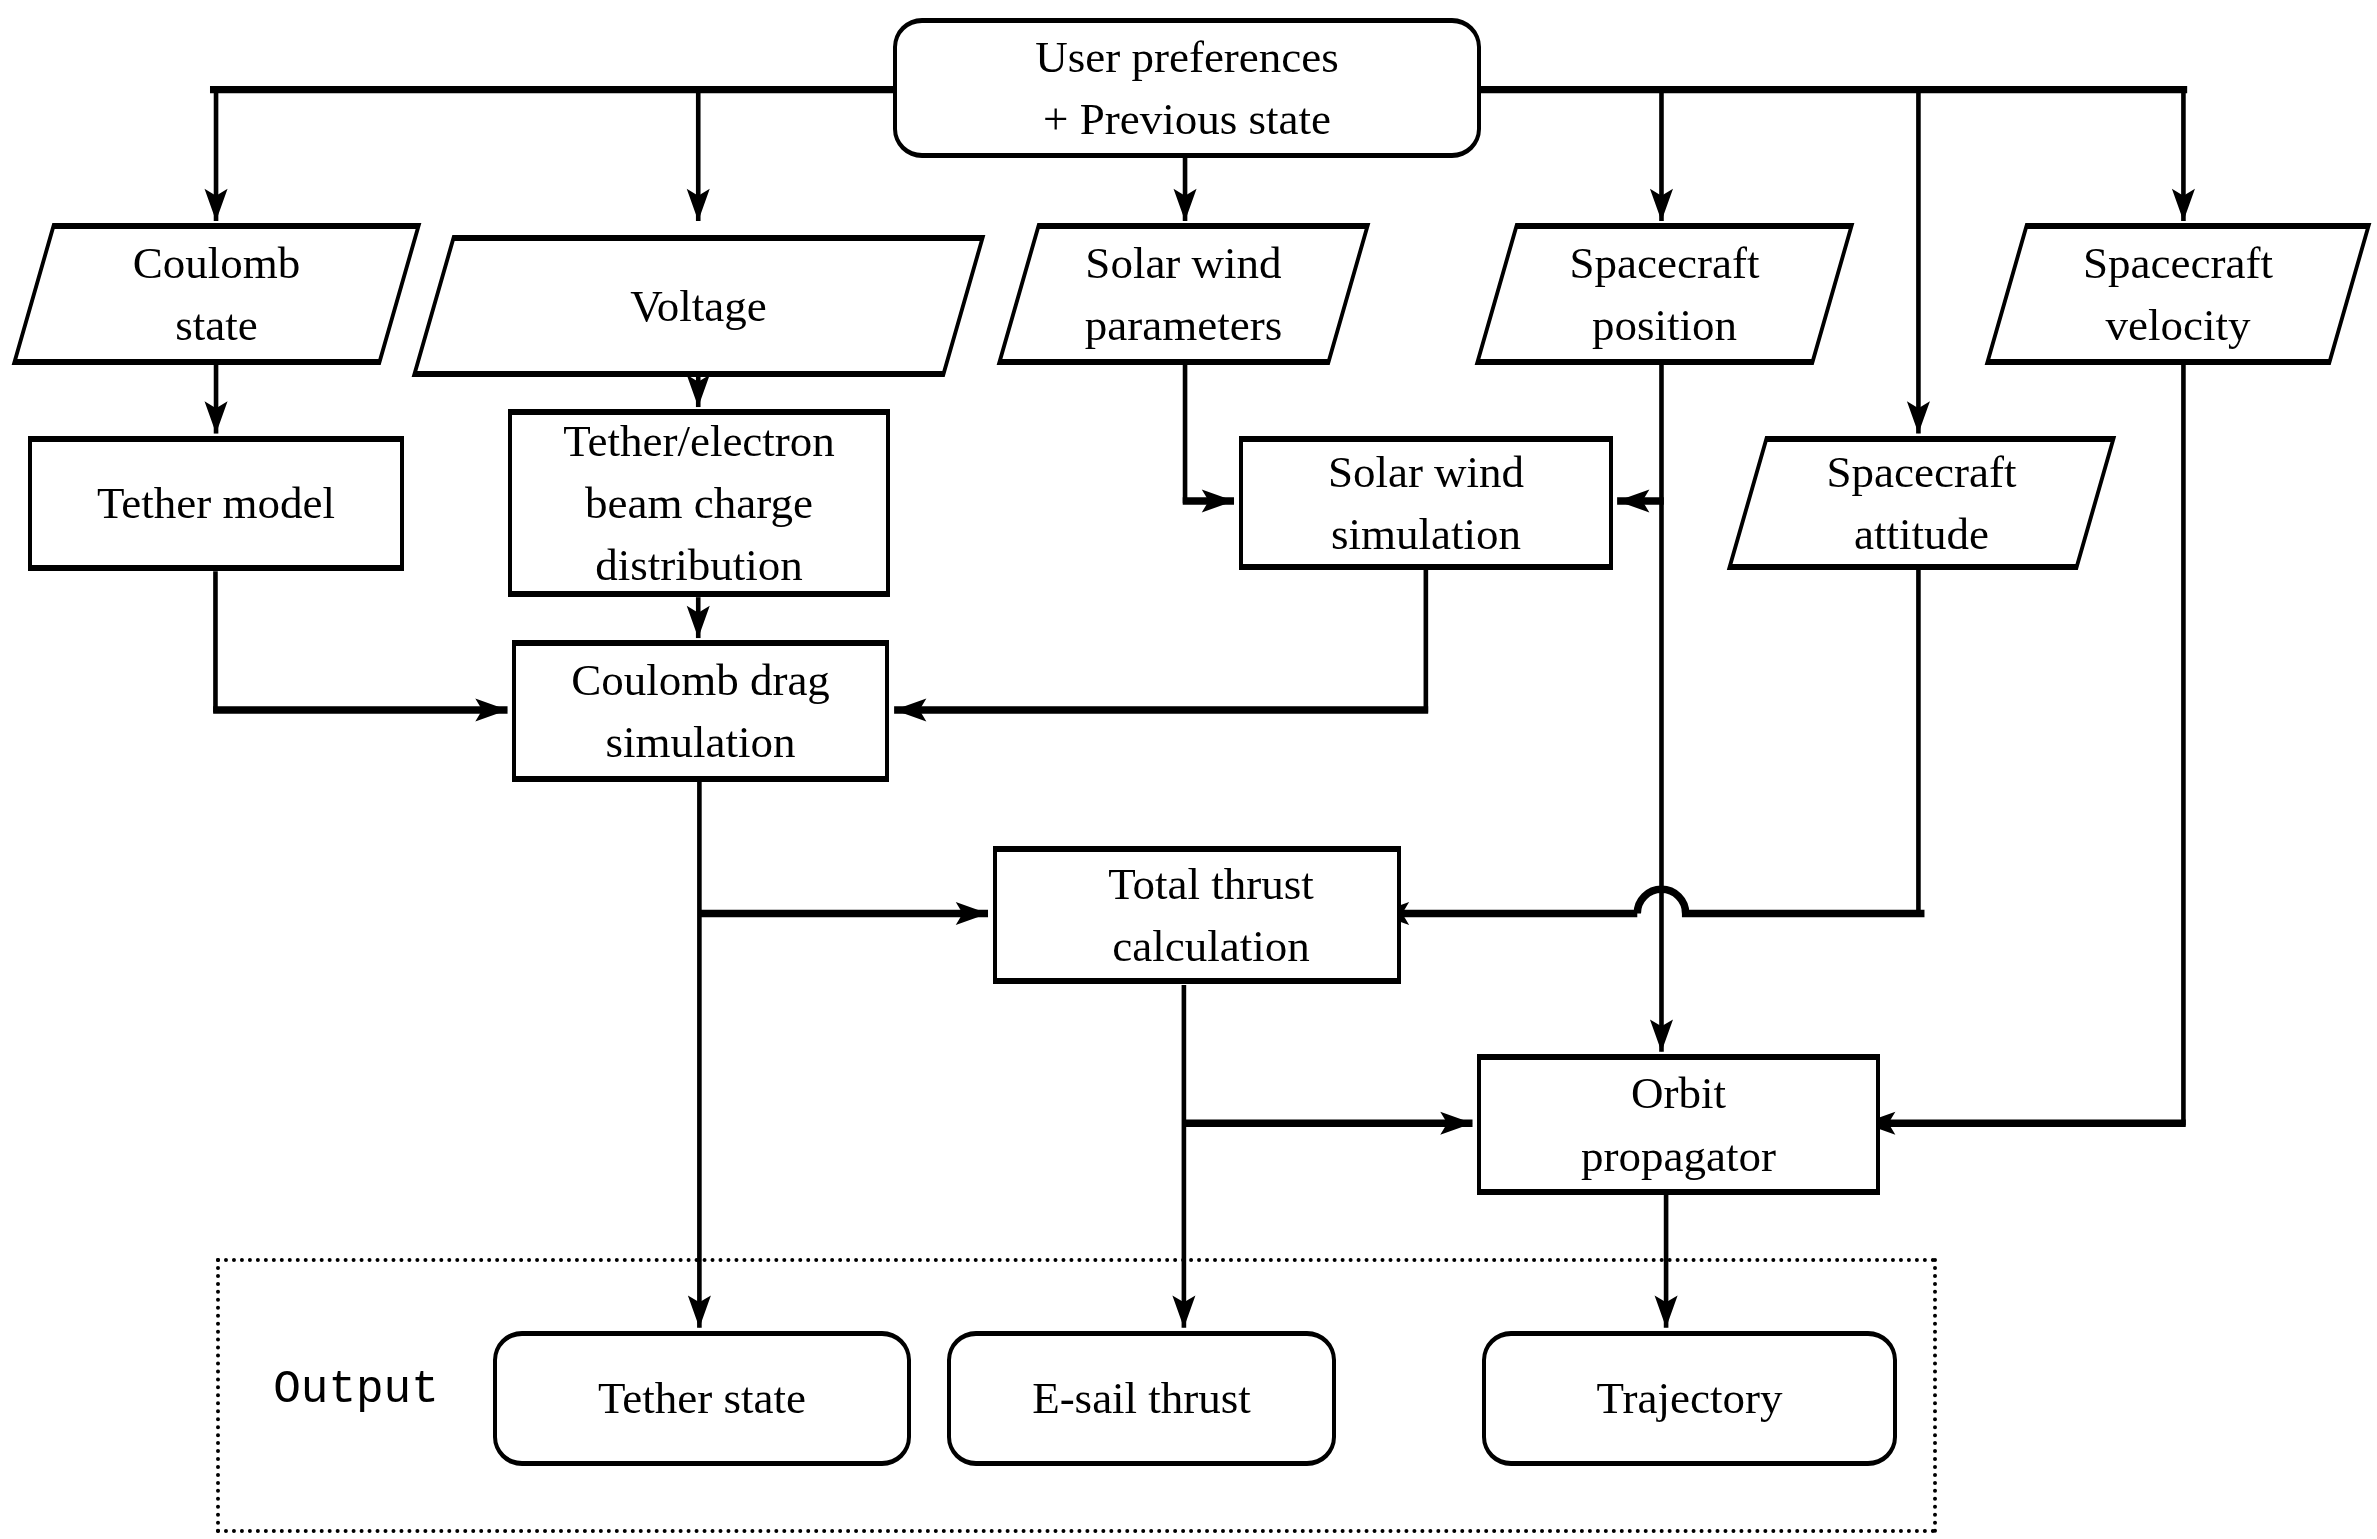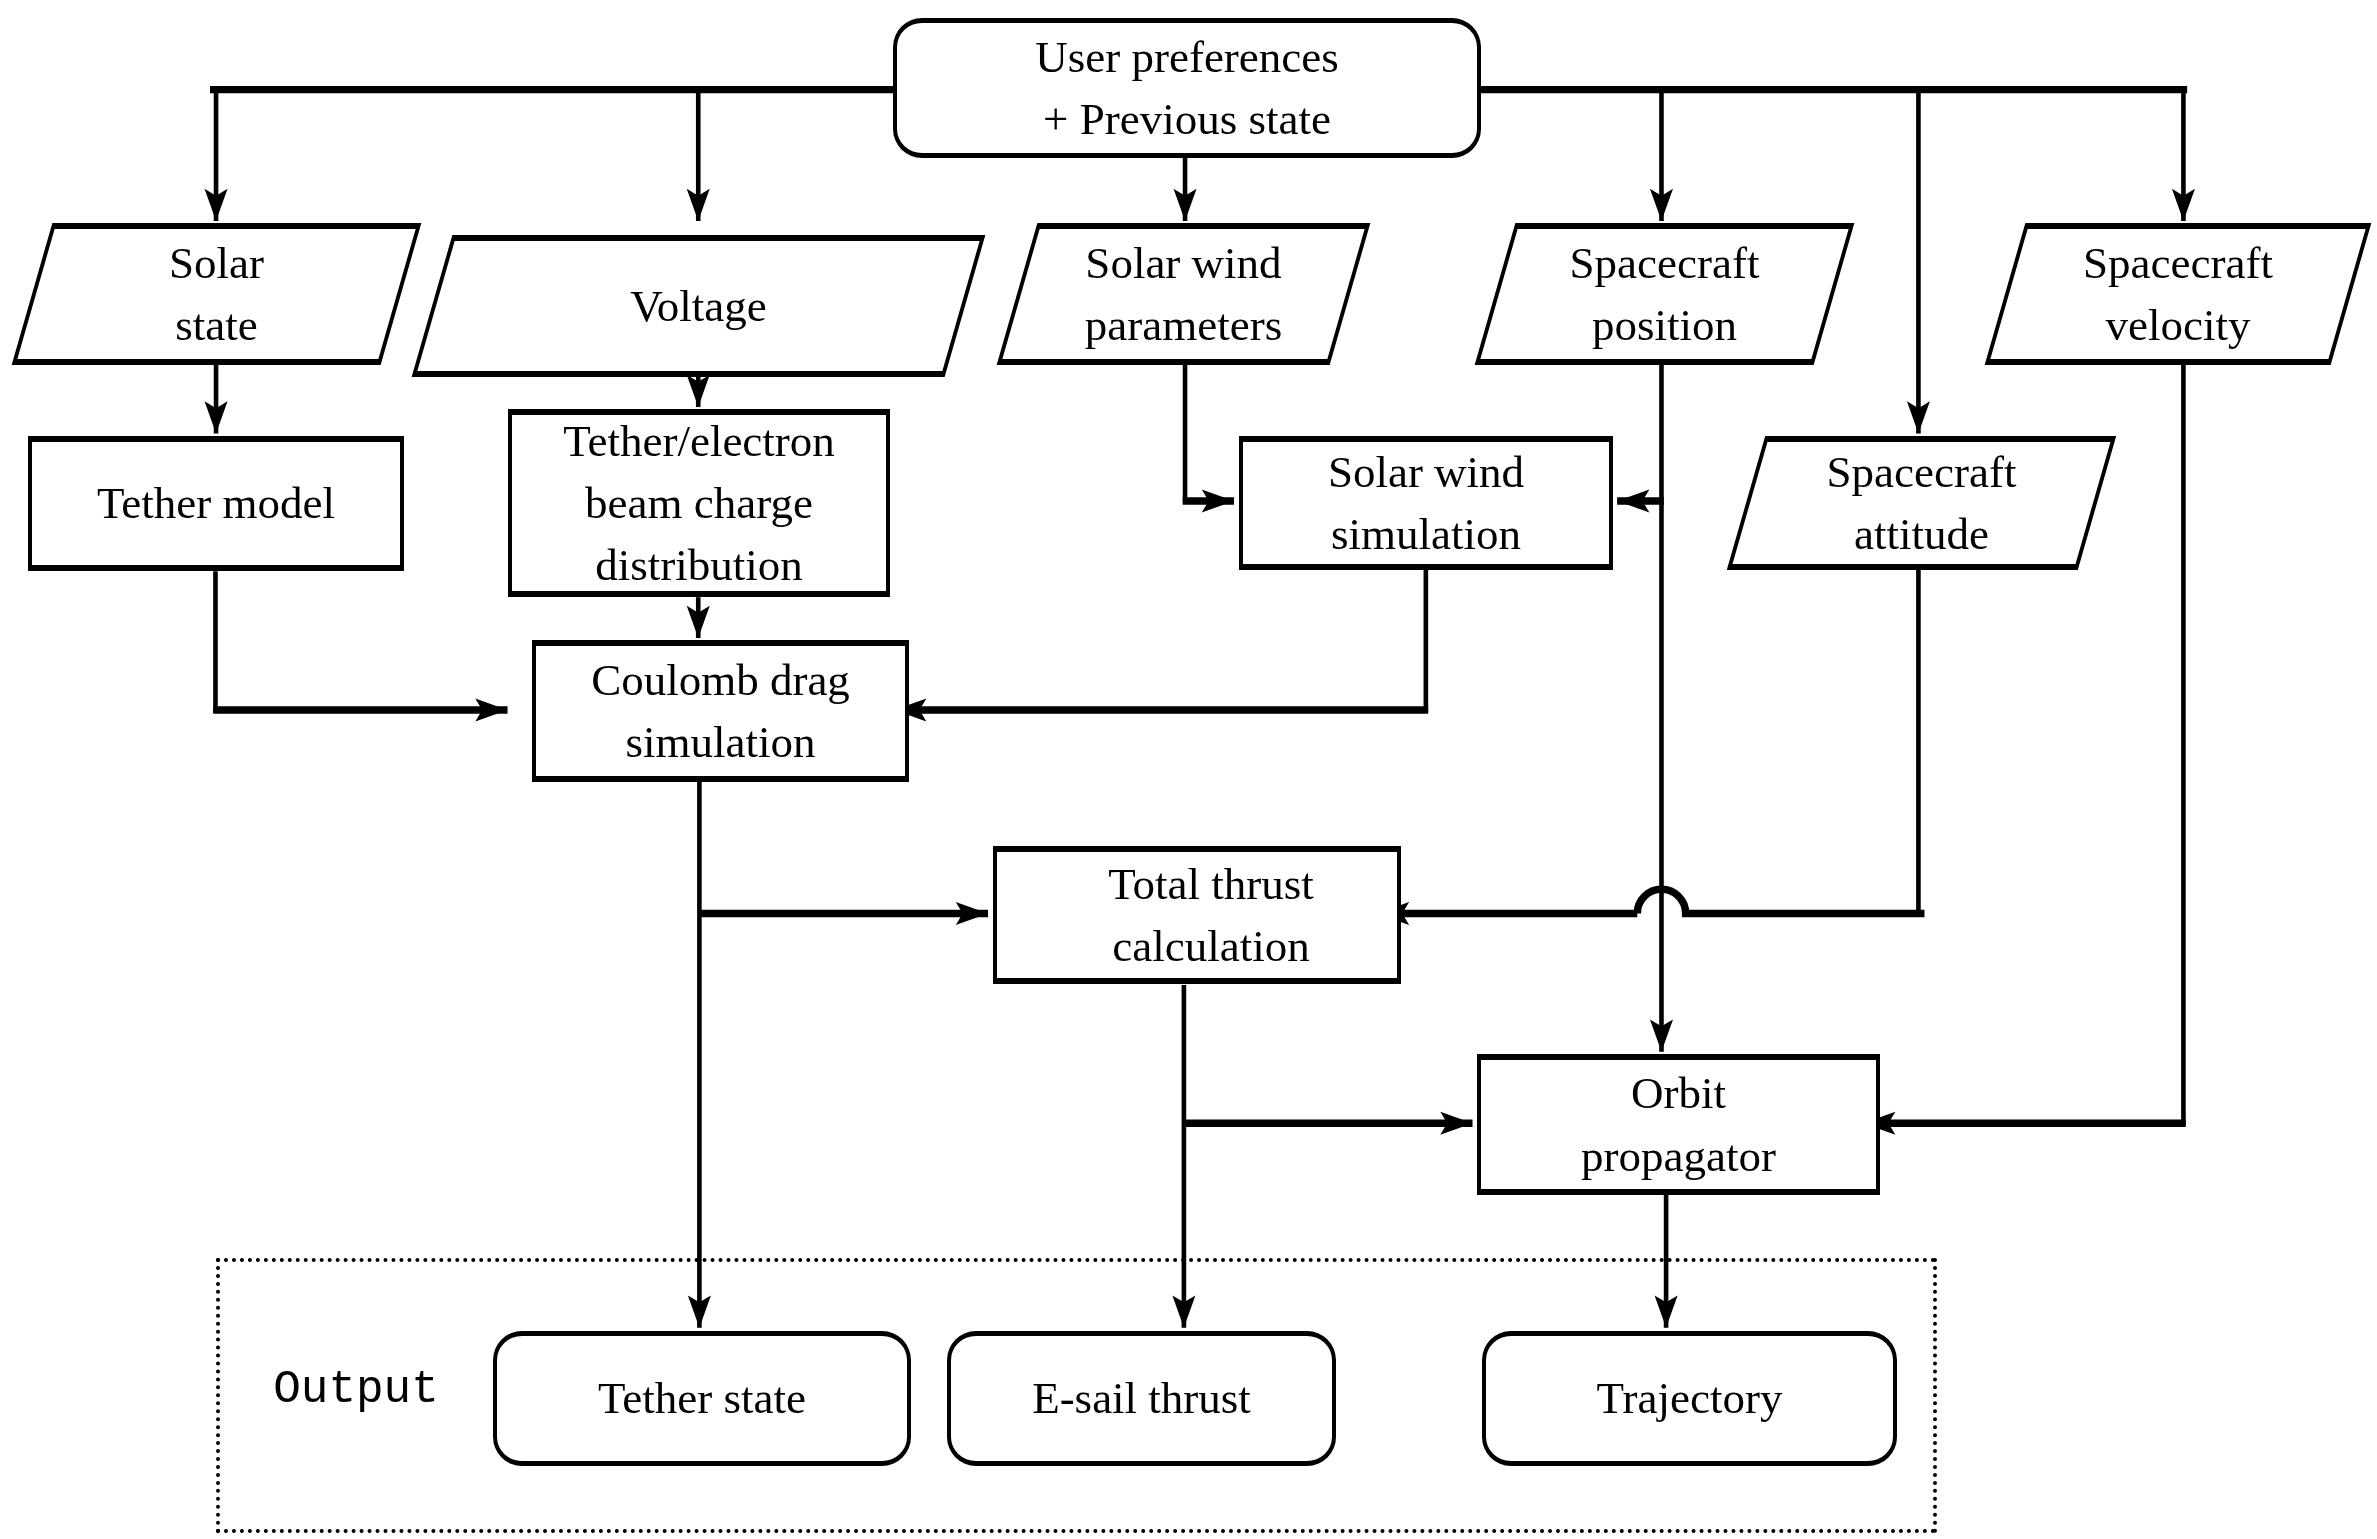--- a/index.html
+++ b/index.html
@@ -73,21 +73,21 @@
   <div id="output-label">Output</div>
 
   <div class="node rounded" style="left:893px;top:18.4px;width:588px;height:140px;">
     <div class="shape"></div>
     <div class="label">User preferences
 + Previous state</div>
   </div>
 
   <div class="node para" style="left:32px;top:223px;width:369px;height:142px;">
     <div class="shape"></div>
-    <div class="label">Solar
+    <div class="label">Coulomb
 state</div>
   </div>
 
   <div class="node para" style="left:432px;top:223px;width:533px;height:142px;margin-top:12px;">
     <div class="shape"></div>
     <div class="label">Voltage</div>
   </div>
 
   <div class="node para" style="left:1017px;top:223px;width:333px;height:142px;">
     <div class="shape"></div>
@@ -124,21 +124,21 @@
 beam charge
 distribution</div>
   </div>
 
   <div class="node rect" style="left:1239px;top:436px;width:374px;height:134px;">
     <div class="shape"></div>
     <div class="label">Solar wind
 simulation</div>
   </div>
 
-  <div class="node rect" style="left:512px;top:640px;width:377px;height:142px;margin-left:20px;">
+  <div class="node rect" style="left:512px;top:640px;width:377px;height:142px;">
     <div class="shape"></div>
     <div class="label">Coulomb drag
 simulation</div>
   </div>
 
   <div class="node rect" style="left:993px;top:846px;width:380px;height:138px;padding-left:28px;">
     <div class="shape"></div>
     <div class="label">Total thrust
 calculation</div>
   </div>

